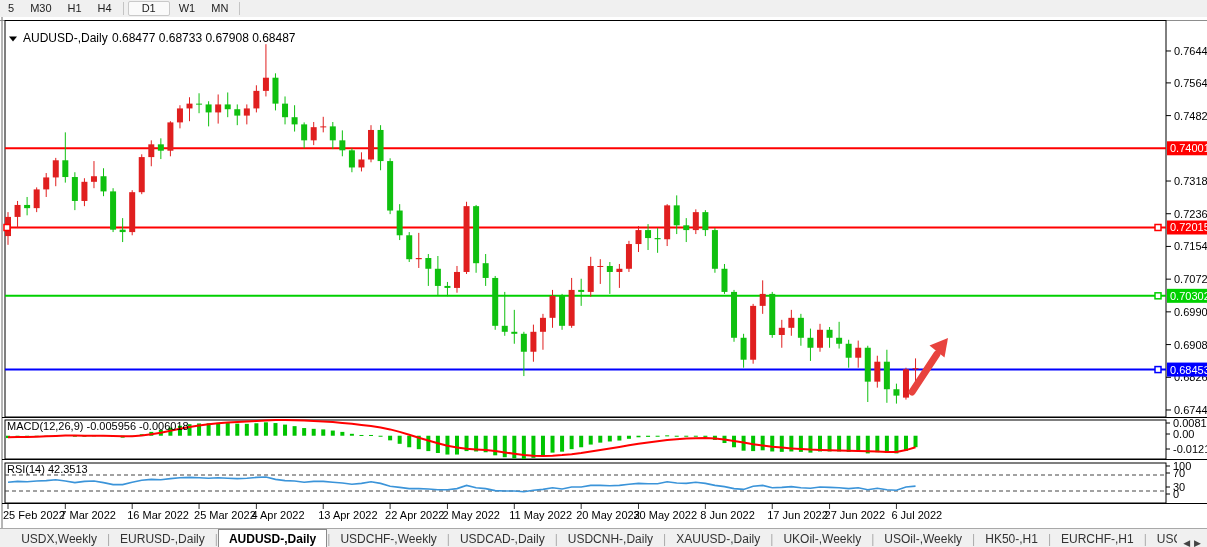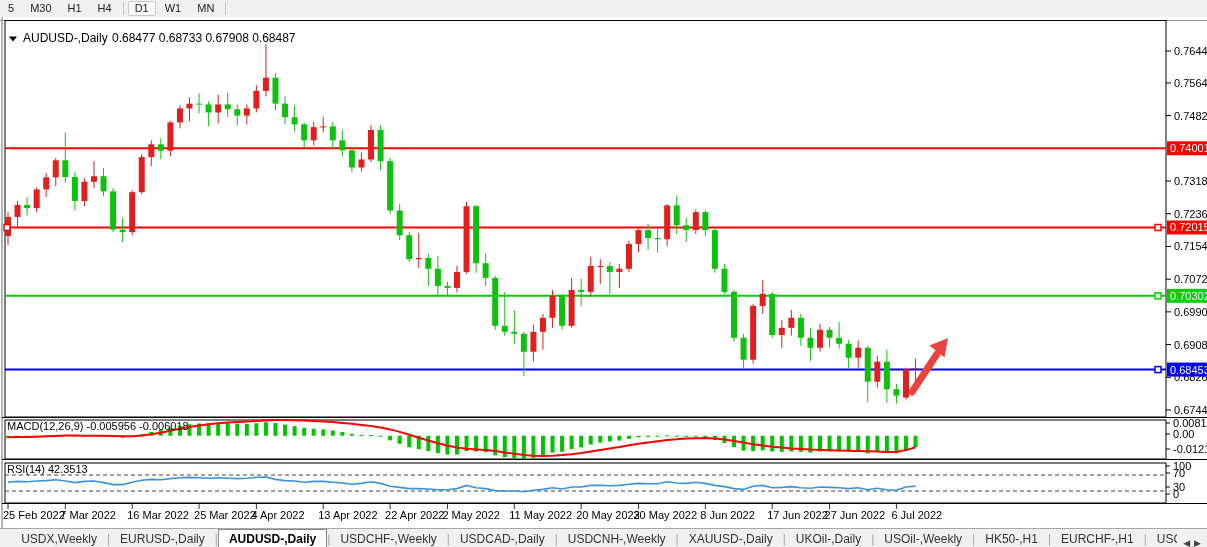--- a/index.html
+++ b/index.html
@@ -2,21 +2,21 @@
 <html><head>
 <meta charset="utf-8">
 <style>
   html,body{margin:0;padding:0;background:#fff;}
   .app{position:relative;width:1207px;height:547px;overflow:hidden;
        font-family:"Liberation Sans","DejaVu Sans",sans-serif;background:#fff;}
   
   .toolbar{position:absolute;left:0;top:0;width:1207px;height:17px;background:#f0f0f0;
            border-bottom:1px solid #9a9a9a;display:flex;align-items:center;font-size:11px;color:#222;}
   .tfbtn{padding:1px 7px;margin:0 1px;cursor:default;line-height:13px;}
-  .tfbtn.active{background:#fafafa;border:1px solid #c9c9c9;border-radius:2px;padding:0 6px;}
+  .tfbtn.active{background:#fafafa;border:1px solid #c9c9c9;border-radius:2px;padding:0 13px;}
   .tbsep{width:1px;height:13px;background:#c4c4c4;margin:0 3px;}
   
   svg.chart{position:absolute;left:0;top:17px;}
   
   .tabbar{position:absolute;left:0;top:528px;width:1207px;height:19px;background:#f0f0f0;
           border-top:1px solid #a8a8a8;display:flex;align-items:flex-end;font-size:12px;color:#333;
           white-space:nowrap;overflow:hidden;}
   .tabbar .lead{width:26px;}
   .tab{padding:0 10px;line-height:18px;cursor:default;}
   .tab.active{background:#fff;border-left:1px solid #8a8a8a;border-right:1px solid #8a8a8a;
@@ -459,25 +459,25 @@
       <div class="tab">USDX,Weekly</div>
       <div class="tsep">|</div>
       <div class="tab">EURUSD-,Daily</div>
       <div class="tsep">|</div>
       <div class="tab active">AUDUSD-,Daily</div>
       <div class="tsep">|</div>
       <div class="tab">USDCHF-,Weekly</div>
       <div class="tsep">|</div>
       <div class="tab">USDCAD-,Daily</div>
       <div class="tsep">|</div>
-      <div class="tab">USDCNH-,Weekly</div>
+      <div class="tab">USDCNH-,Daily</div>
       <div class="tsep">|</div>
       <div class="tab">XAUUSD-,Daily</div>
       <div class="tsep">|</div>
-      <div class="tab">UKOil-,Daily</div>
+      <div class="tab">UKOil-,Weekly</div>
       <div class="tsep">|</div>
       <div class="tab">USOil-,Weekly</div>
       <div class="tsep">|</div>
       <div class="tab">HK50-,H1</div>
       <div class="tsep">|</div>
       <div class="tab">EURCHF-,H1</div>
       <div class="tsep">|</div>
       <div class="tab trunc">USOil-,H</div>
       <div class="tab-arrows">
         <span>◀</span>

